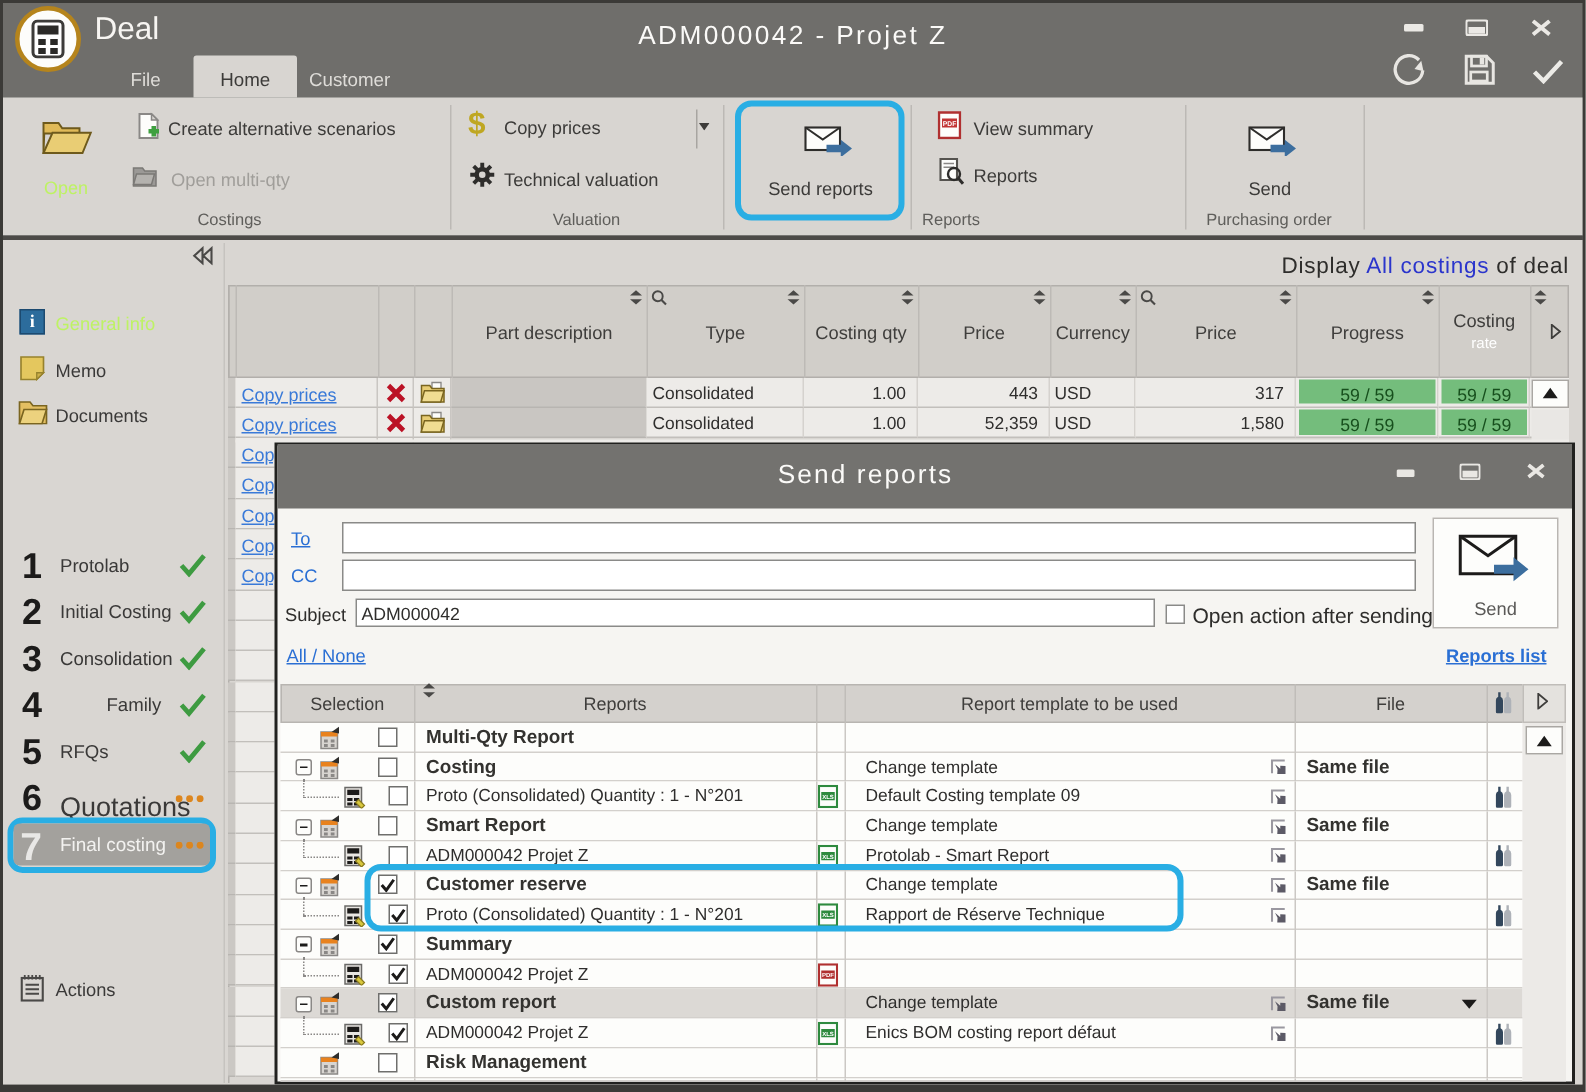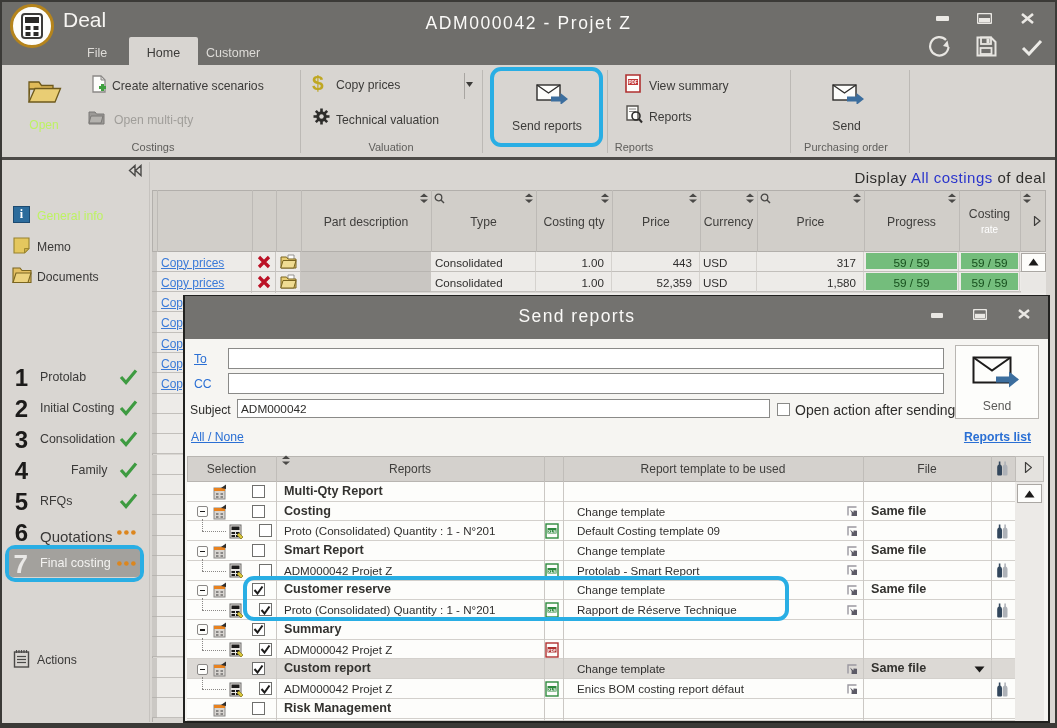--- a/index.html
+++ b/index.html
@@ -155,21 +155,21 @@
 <div class="tx" style="left:40px;top:462.5px;font-size:12.4px;color:#3a3938;font-weight:normal;margin-left:31px;">Family</div>
 <svg class="abs" style="left:119px;top:461.5px" width="19" height="16" viewBox="0 0 19 16">
     <path d="M2 8 L7 13.5 L17 1.5" fill="none" stroke="#3e9b41" stroke-width="3.2"></path>
   </svg>
 <div class="tx" style="left:0px;top:486.5px;font-size:24px;color:#1c1b1a;font-weight:bold;left:6px;width:22px;text-align:right;line-height:30px;">5</div>
 <div class="tx" style="left:40px;top:493.5px;font-size:12.4px;color:#3a3938;font-weight:normal;">RFQs</div>
 <svg class="abs" style="left:119px;top:492.5px" width="19" height="16" viewBox="0 0 19 16">
     <path d="M2 8 L7 13.5 L17 1.5" fill="none" stroke="#3e9b41" stroke-width="3.2"></path>
   </svg>
 <div class="tx" style="left:0px;top:517.5px;font-size:24px;color:#1c1b1a;font-weight:bold;left:6px;width:22px;text-align:right;line-height:30px;">6</div>
-<div class="tx" style="left:40px;top:528px;font-size:15px;color:#3a3938;font-weight:normal;">Quotations</div>
+<div class="tx" style="left:40px;top:528px;font-size:18px;color:#3a3938;font-weight:normal;">Quotations</div>
 <svg class="abs" style="left:117px;top:530.0px" width="19" height="5" viewBox="0 0 19 5">
     <circle cx="2.4" cy="2.5" r="2.3" fill="#dc861e"></circle>
     <circle cx="9.4" cy="2.5" r="2.3" fill="#dc861e"></circle>
     <circle cx="16.4" cy="2.5" r="2.3" fill="#dc861e"></circle>
   </svg>
 <div class="abs" style="left:5px;top:545.0px;width:139px;height:37px;border:4px solid #29aee4;border-radius:10px;"></div>
 <div class="abs" style="left:9px;top:548.5px;width:131px;height:28px;background:#a3a19d;border-radius:4px;"></div>
 <div class="tx" style="left:0px;top:548.5px;font-size:26px;color:#e9e8e6;font-weight:bold;left:6px;width:22px;text-align:right;line-height:30px;">7</div>
 <div class="tx" style="left:40px;top:555.5px;font-size:12.6px;color:#f3f2f0;font-weight:normal;">Final costing</div>
 <svg class="abs" style="left:117px;top:561.0px" width="19" height="5" viewBox="0 0 19 5">

